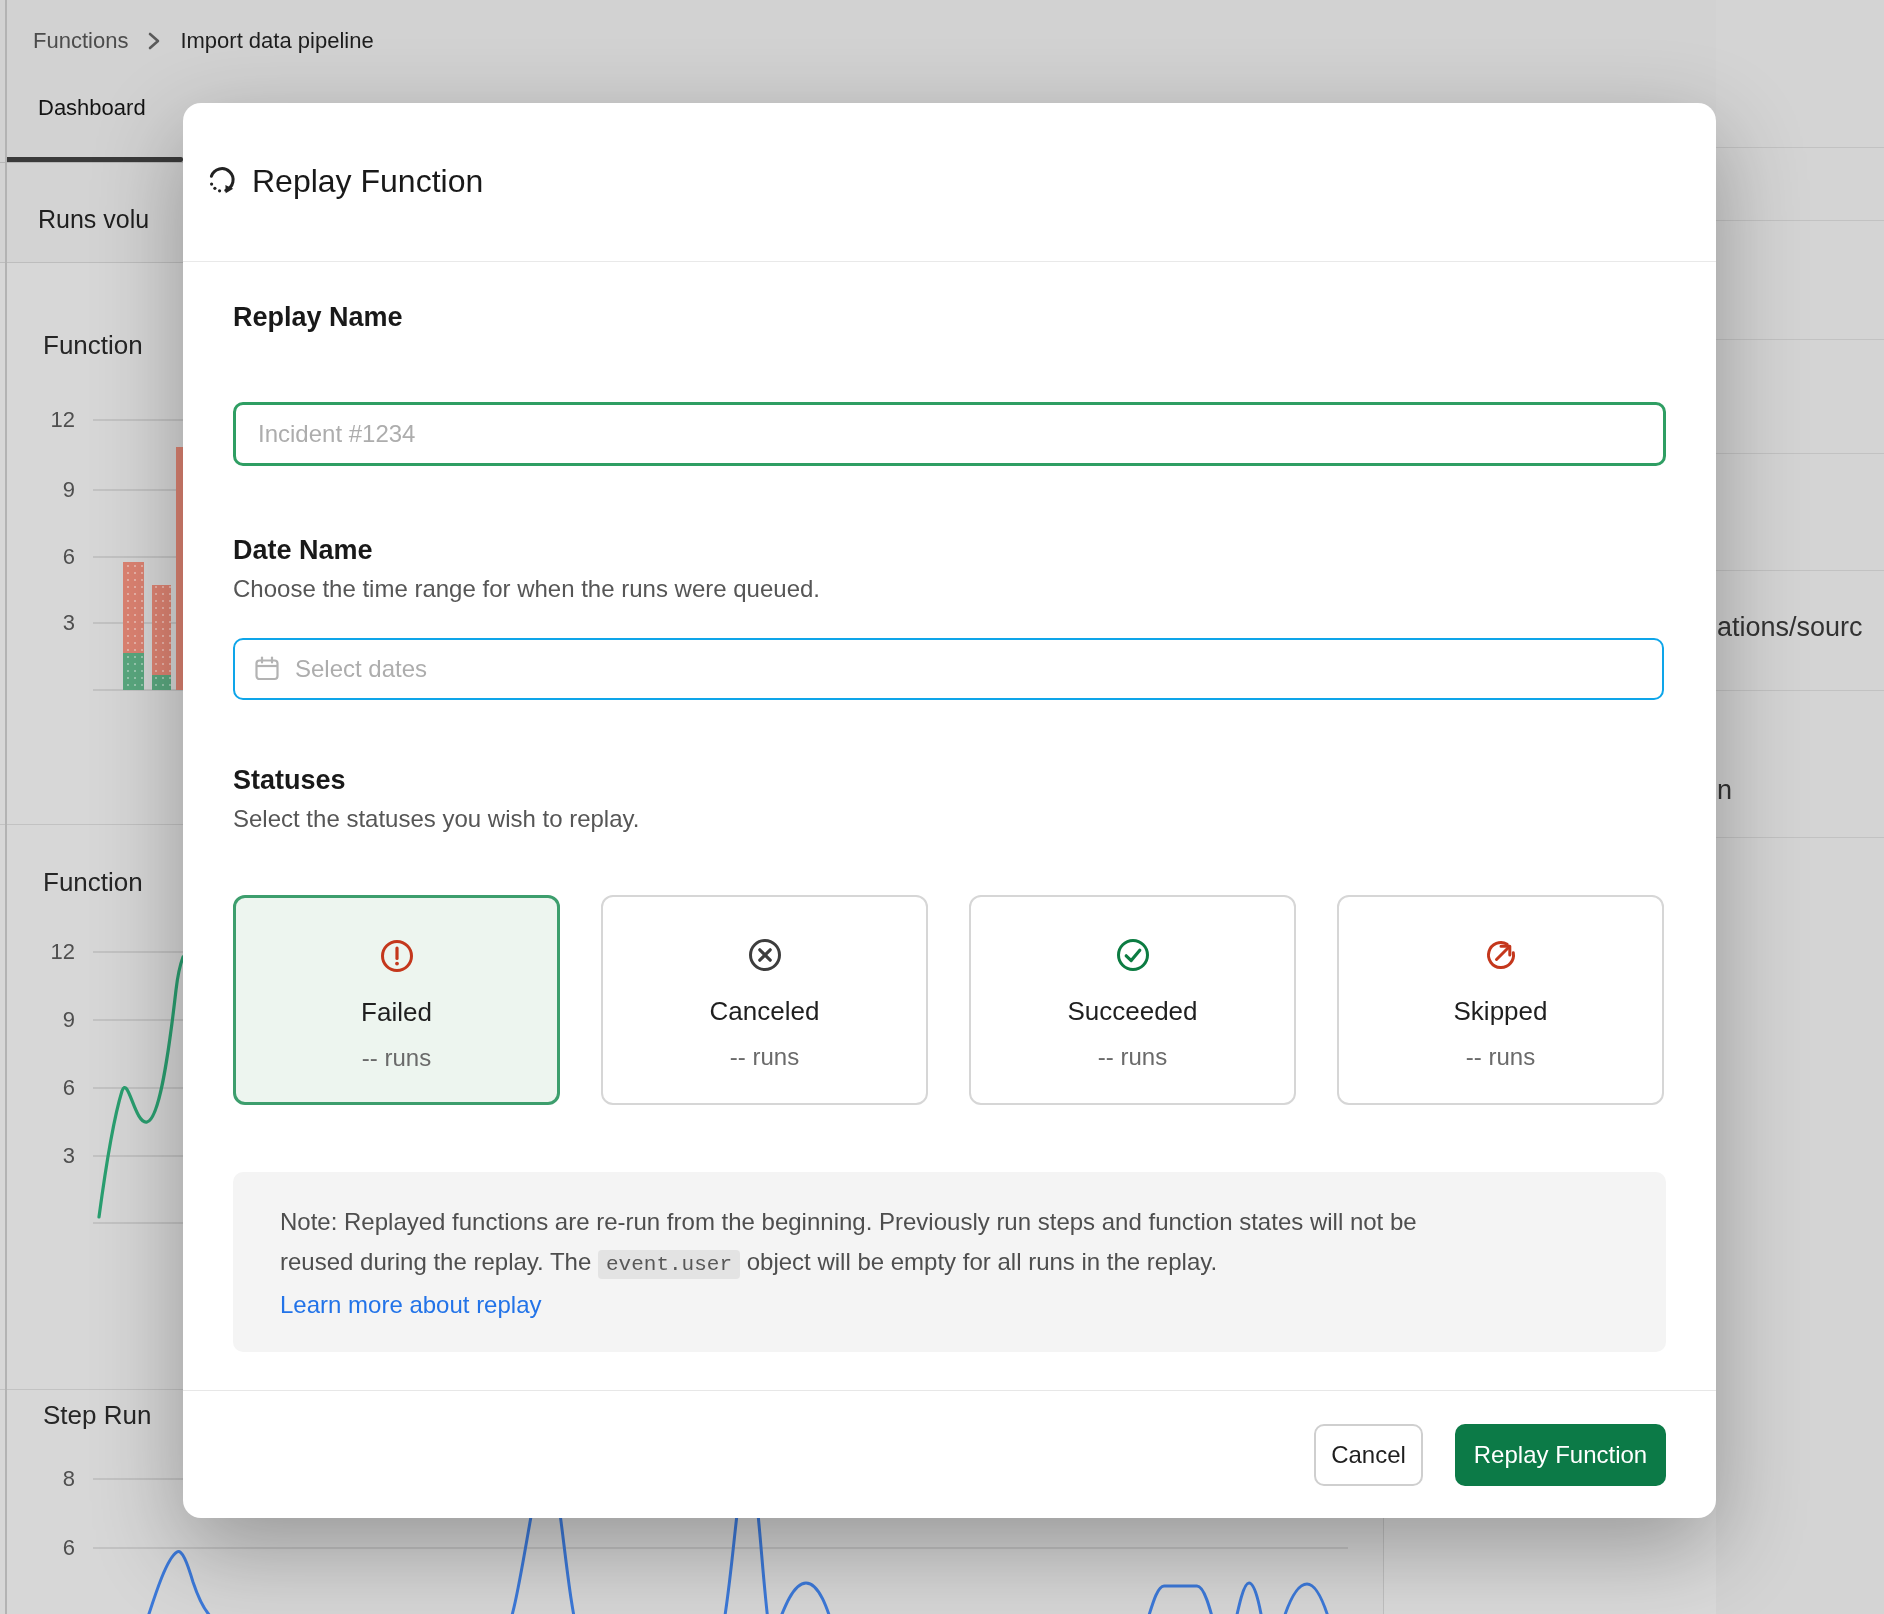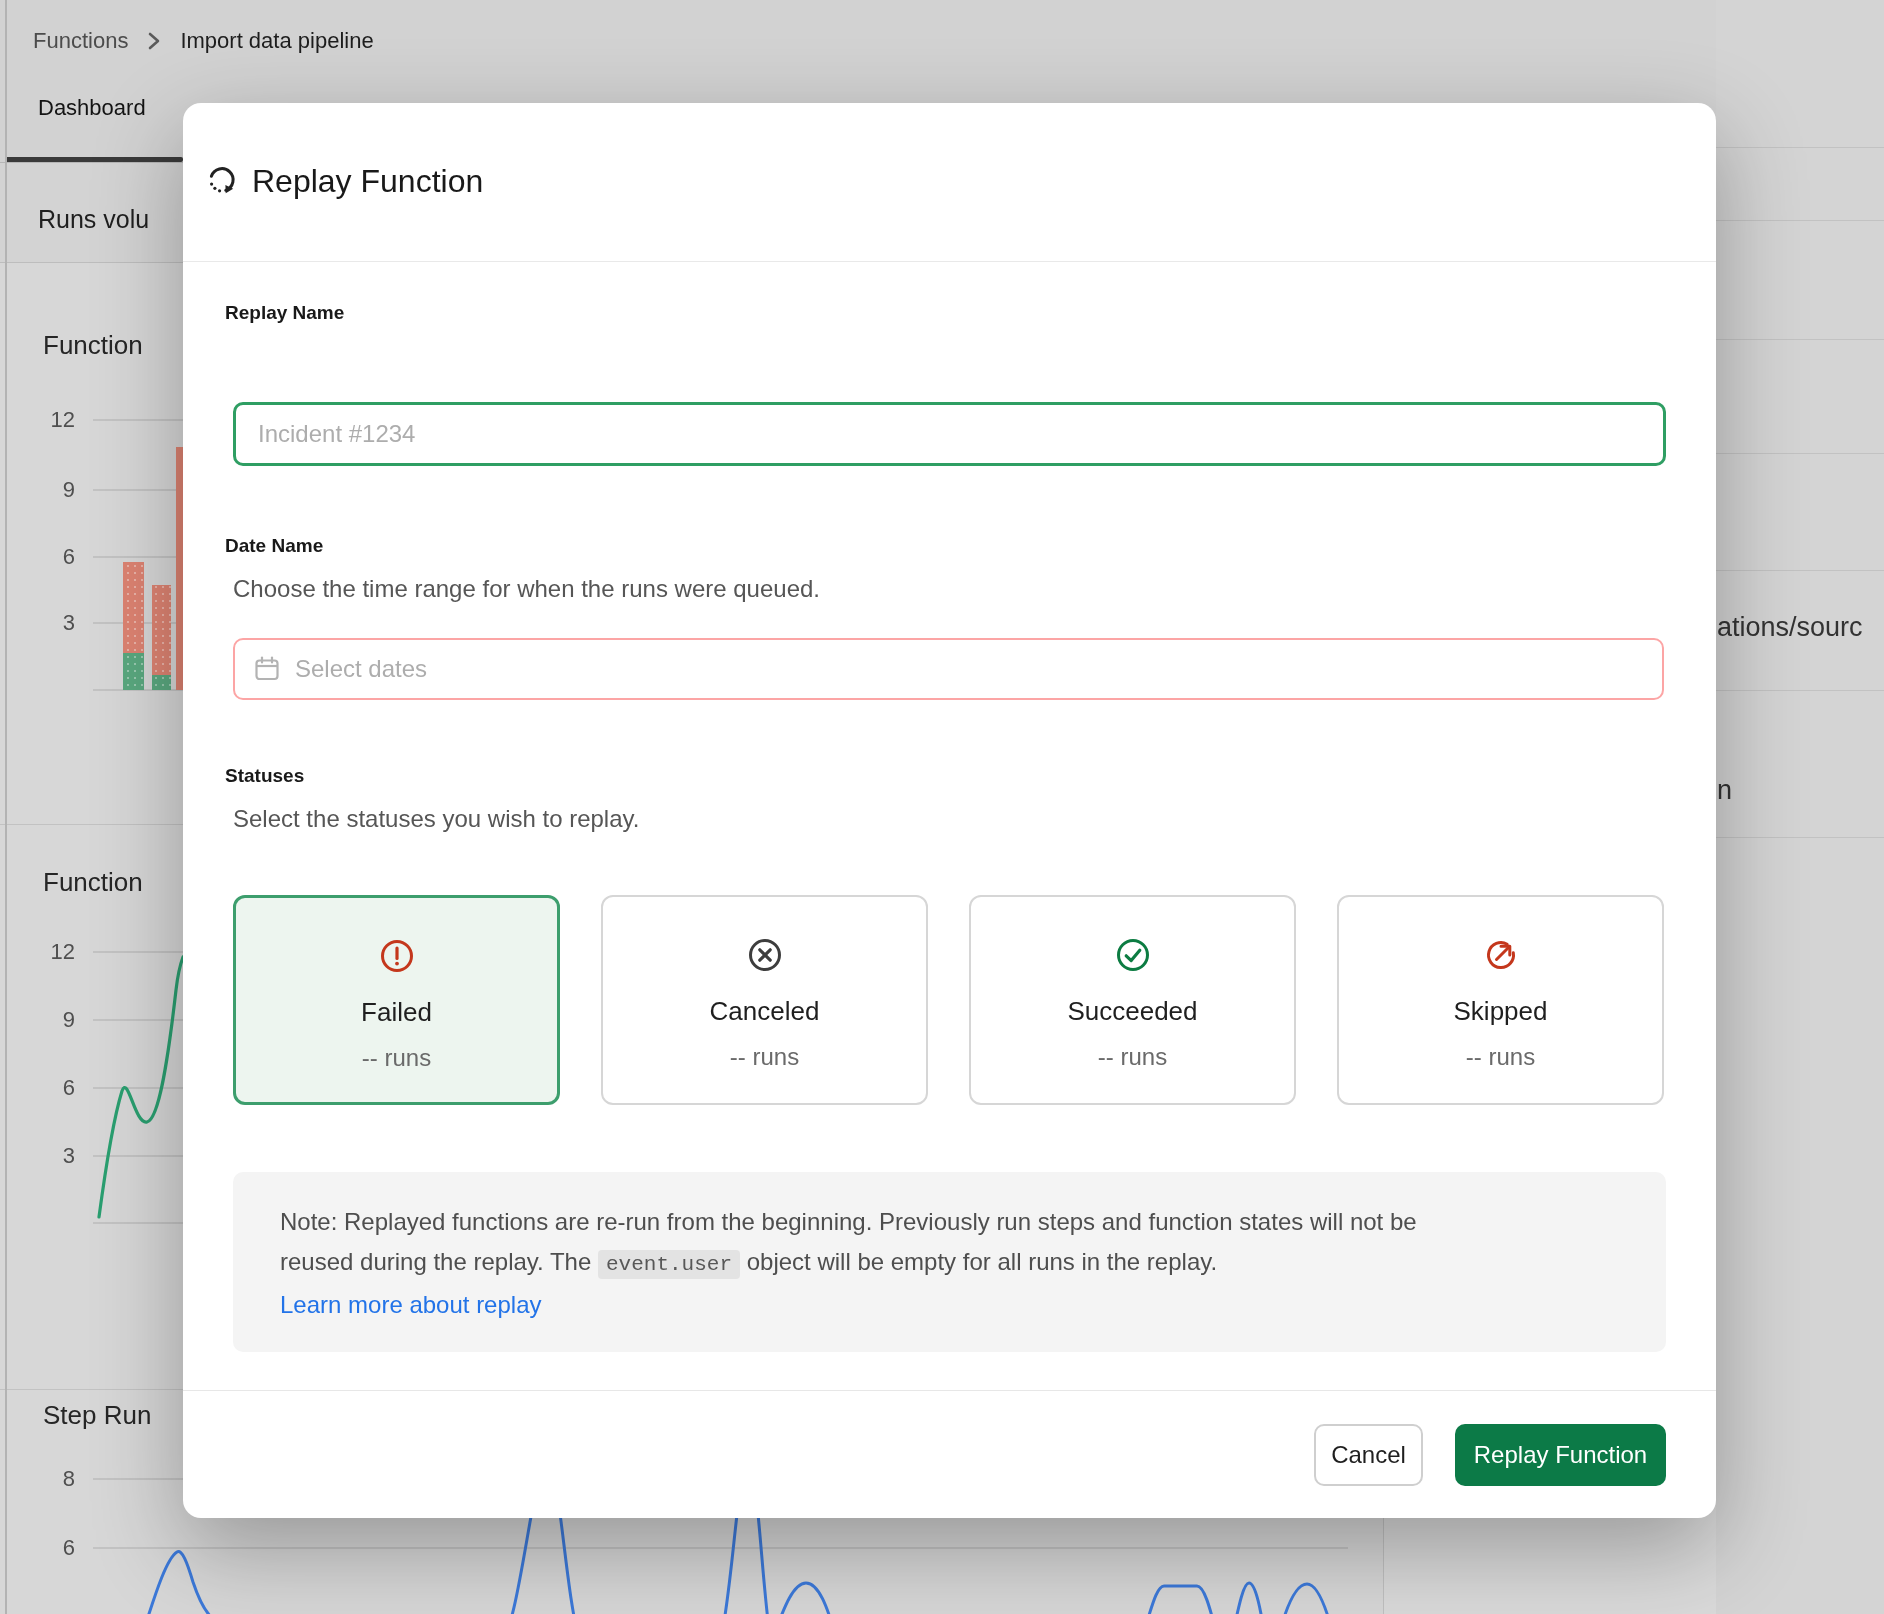--- a/index.html
+++ b/index.html
@@ -24,27 +24,27 @@
   .tick-label{position:absolute;font-size:22px;color:#4f4f4f;width:40px;text-align:right;}
   .right-strip{left:1716px;top:0;width:168px;height:1614px;background:#d4d4d4;}
   .rrow{position:absolute;left:0;width:168px;border-top:1px solid #c2c2c2;}
   .rfrag{position:absolute;left:1px;font-size:27px;font-weight:500;color:#333;white-space:nowrap;}
   
   .modal{left:183px;top:103px;width:1533px;height:1415px;background:#ffffff;border-radius:18px;
          box-shadow:0 30px 90px rgba(0,0,0,.30);}
   .modal-header{position:absolute;left:0;top:0;width:100%;height:159px;border-bottom:1px solid #e9e9e9;}
   .modal-title{position:absolute;left:69px;top:60px;font-size:32px;font-weight:500;color:#191919;}
   .replay-icon{position:absolute;left:22px;top:60px;}
-  .sec-label{position:absolute;left:42px;font-size:19px;font-weight:700;color:#191919;}
+  .sec-label{position:absolute;left:50px;font-size:27px;font-weight:700;color:#191919;}
   .sec-desc{position:absolute;left:50px;font-size:24px;color:#565656;}
   .name-input{position:absolute;left:50px;top:299px;width:1433px;height:64px;border:3px solid #2f9e63;
         border-radius:10px;padding:0 22px;font-size:24px;color:#6d28d9;outline:none;background:#fff;
         font-family:"Liberation Sans",sans-serif;}
   .name-input::placeholder{color:#adadad;}
-  .date-field{position:absolute;left:50px;top:535px;width:1431px;height:62px;border:2px solid #fca5a5;
+  .date-field{position:absolute;left:50px;top:535px;width:1431px;height:62px;border:2px solid #0ea5e9;
         border-radius:10px;display:flex;align-items:center;padding:0 18px;gap:14px;background:#fff;cursor:pointer;}
   .date-placeholder{font-size:24px;color:#adadad;}
   .cards{position:absolute;left:50px;top:792px;width:1433px;height:210px;display:flex;gap:41px;}
   .status-card{width:327px;height:210px;border:2px solid #d6d6d6;border-radius:12px;background:#fff;
         display:flex;flex-direction:column;align-items:center;cursor:pointer;}
   .status-card.selected{border:3px solid #3d9e6d;background:#edf5ef;}
   .status-card .s-icon{margin-top:40px;height:36px;}
   .status-card .s-label{margin-top:23px;font-size:26px;color:#1f1f1f;}
   .status-card .s-runs{margin-top:16px;font-size:24px;color:#6a6a6a;}
   .note-box{position:absolute;left:50px;top:1069px;width:1433px;height:180px;background:#f4f4f4;border-radius:10px;}

